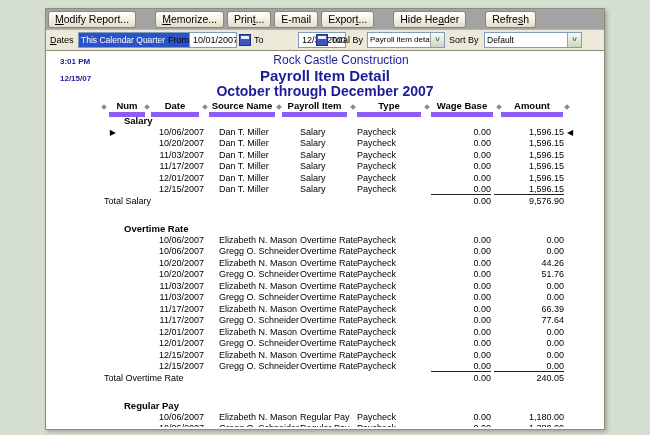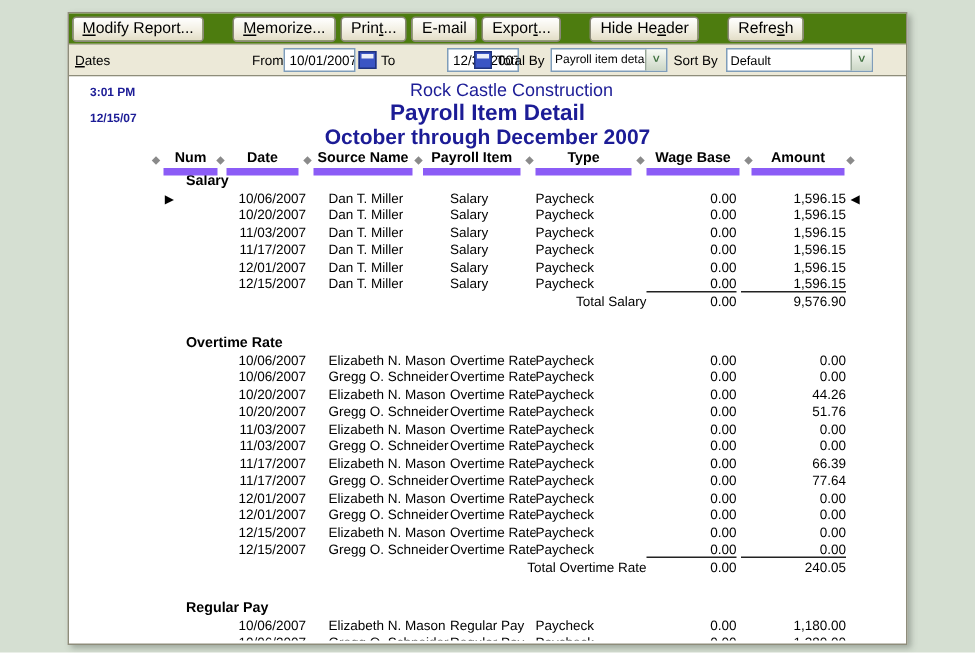--- a/index.html
+++ b/index.html
@@ -9,21 +9,21 @@
     font-family:"Liberation Sans", sans-serif;
     -webkit-font-smoothing:antialiased;
   }
   .window{
     position:absolute;left:45px;top:8px;width:558px;height:420px;
     background:#ffffff;border:1px solid #8e8d7b;
     box-shadow:2px 2px 4px rgba(90,100,90,.45);
   }
   
   .toolbar{
-    height:21px;background:#4d7c0f;border-bottom:1px solid #b9b6a3;
+    height:21px;background:#a3a3a3;border-bottom:1px solid #b9b6a3;
     display:flex;align-items:center;padding:0 2px;box-sizing:border-box;
   }
   .xp-btn{
     background:linear-gradient(#ffffff,#f2efe2 55%,#e2ddc6);
     border:1px solid #8a8878;border-radius:3px;
     font-family:"Liberation Sans", sans-serif;
     font-size:10.5px;color:#000;padding:1px 6px 2px;margin-right:3px;
     white-space:nowrap;line-height:12px;
   }
   .xp-btn.gap{margin-left:16px;}
@@ -85,41 +85,45 @@
   .c-date{width:58px;text-align:right;}
   .c-src{width:96px;padding-left:15px;}
   .c-item{width:57px;}
   .c-type{width:74px;}
   .c-wage{width:60px;text-align:right;}
   .c-sp{width:3px;}
   .c-amt{width:70px;text-align:right;}
   .c-end{width:16px;font-size:8px;padding-left:3px;}
   .row.ul .c-wage,.row.ul .c-amt{border-bottom:1px solid #222;height:11px;}
   .sec-row{font-weight:bold;padding-left:78px;font-size:9.5px;}
-  .total-label{width:385px;padding-left:58px;text-align:right;}
+  .total-label{width:385px;padding-left:58px;}
   .gapr{height:16px;}
 </style>
 </head>
 <body>
 
 <div class="window">
 
   <div class="toolbar">
       <button class="xp-btn"><u>M</u>odify Report...</button>
       <button class="xp-btn gap"><u>M</u>emorize...</button>
       <button class="xp-btn">Prin<u>t</u>...</button>
       <button class="xp-btn">E-mail</button>
       <button class="xp-btn">Expor<u>t</u>...</button>
       <button class="xp-btn gap">Hide He<u>a</u>der</button>
       <button class="xp-btn gap">Refre<u>s</u>h</button>
     </div>
 
   <div class="filterbar">
     <span class="fb-label" style="left:4px;"><u>D</u>ates</span>
 
+    <div class="combo sel" style="left:32px;width:130px;">
+      <span class="txt">This Calendar Quarter</span>
+      <span class="arrow">˅</span>
+    </div>
 
     <span class="fb-label" style="left:122px;">From</span>
     <div class="field" style="left:143px;width:48px;">10/01/2007</div>
     <span class="cal" style="left:193px;"></span>
 
     <span class="fb-label" style="left:208px;">To</span>
     <div class="field" style="left:220px;width:48px;margin-left:32px;">12/31/2007</div>
     <span class="cal" style="left:270px;"></span>
 
     <span class="fb-label" style="left:285px;">Total By</span>

